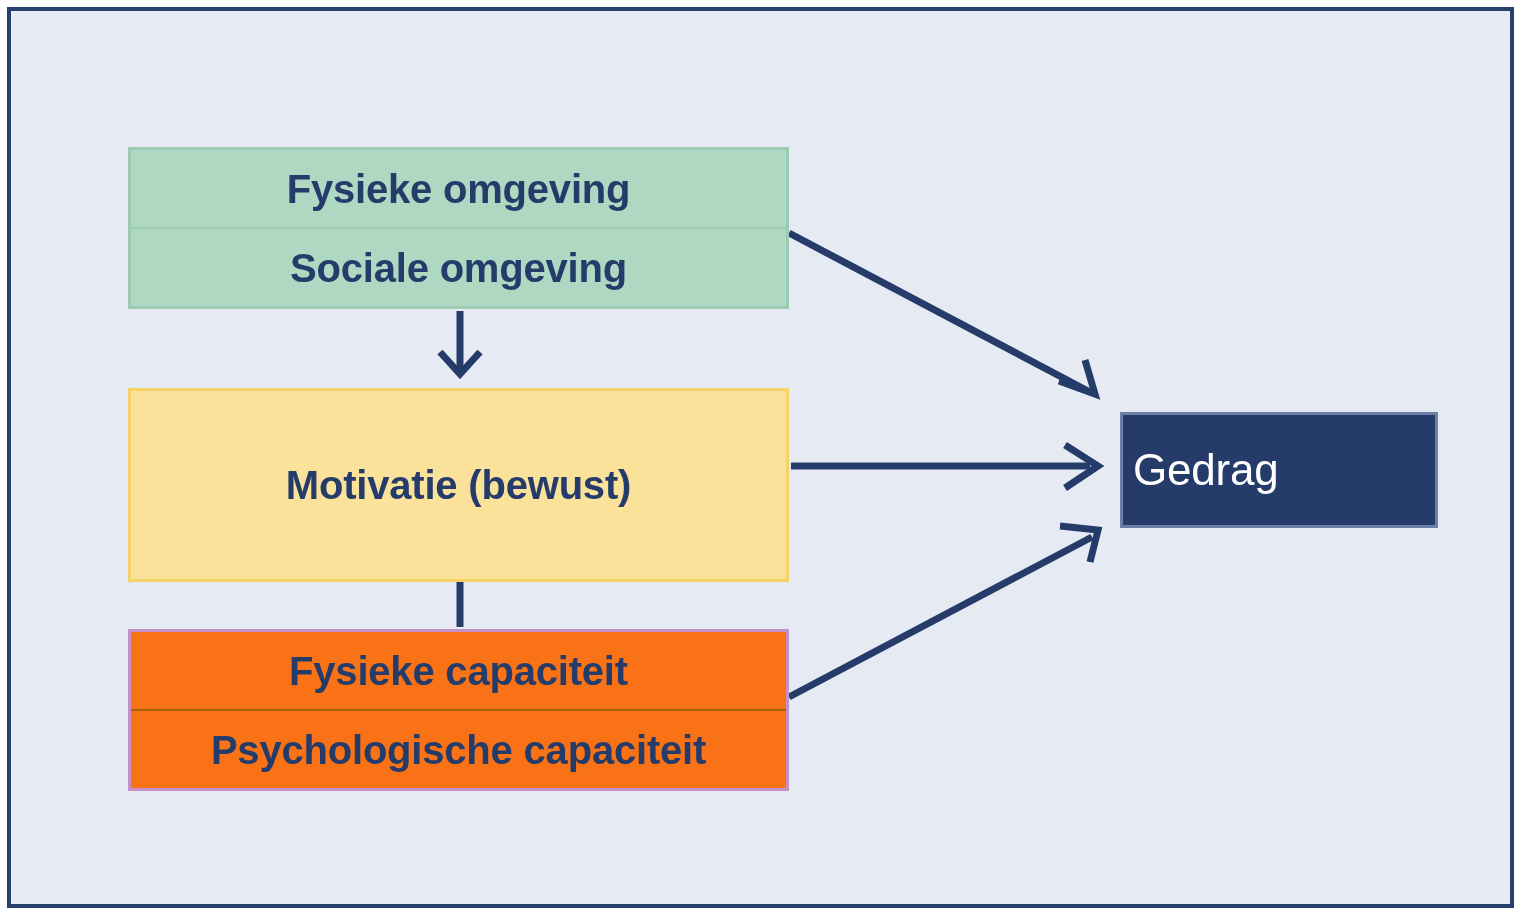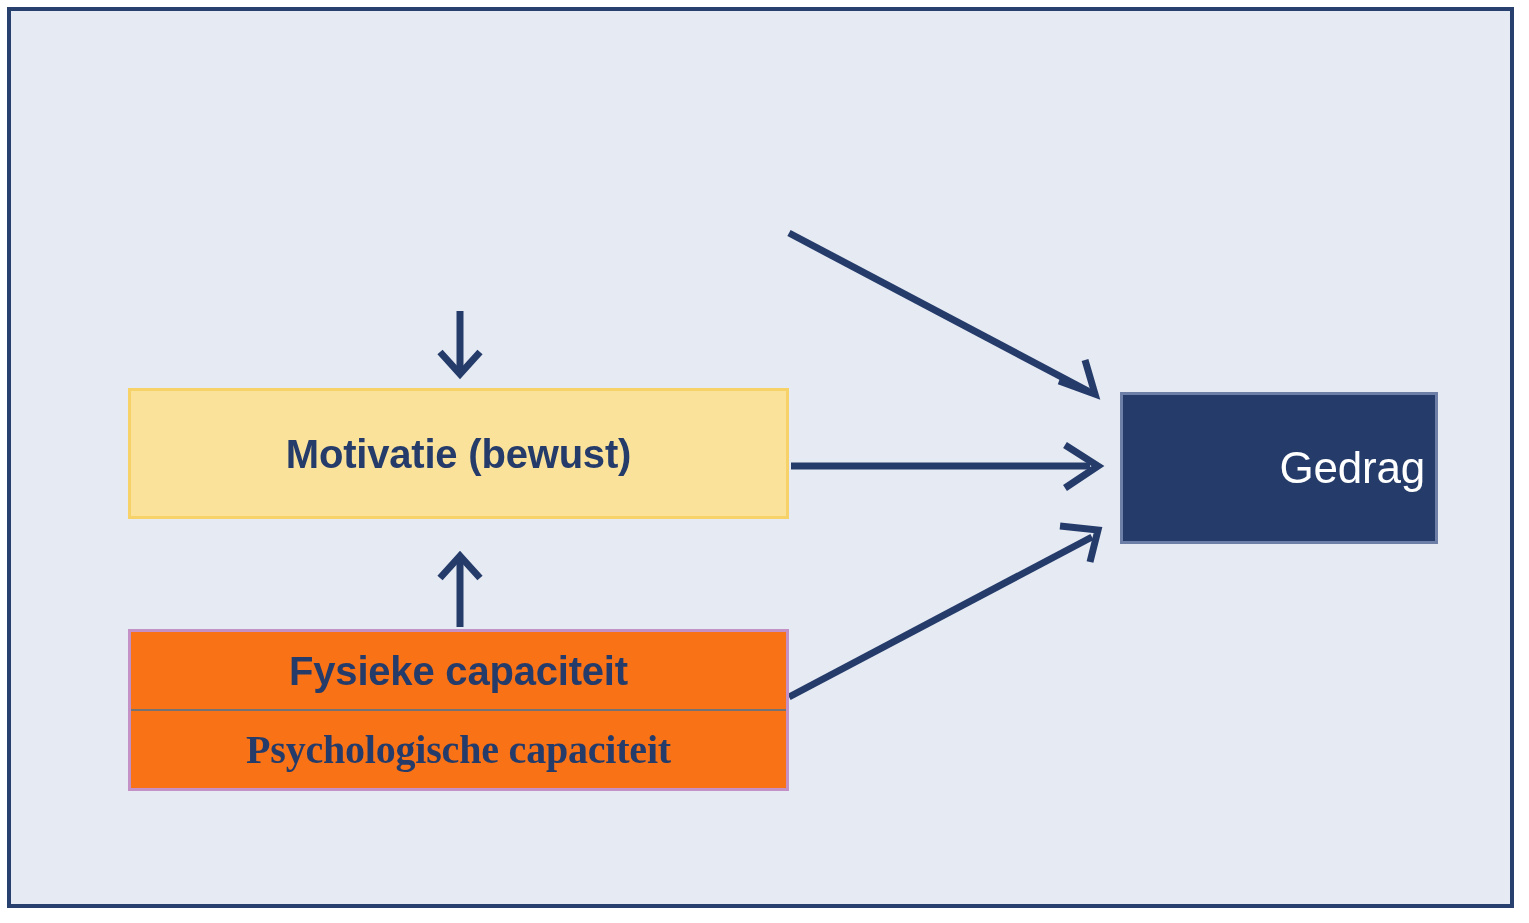--- a/index.html
+++ b/index.html
@@ -66,44 +66,44 @@
     height: 162px;
     background: #aed8c2;
     border: 3px solid #9ccbb2;
   }
   #node-environment .cell + .cell { border-top: 2px solid #9ccbb2; }
 
   #node-motivation {
     left: 128px;
     top: 388px;
     width: 661px;
-    height: 131px;
+    height: 194px;
     background: #fbe29a;
     border: 3px solid #f7d269;
   }
   #node-motivation .cell + .cell { border-top: 2px solid #f7d269; }
 
   #node-capacity {
     left: 128px;
     top: 629px;
     width: 661px;
     height: 162px;
     background: #f97316;
     border: 3px solid #c491c6;
   }
-  #node-capacity .cell + .cell { border-top: 2px solid #737373; font-family: Liberation Serif, serif; }
+  #node-capacity .cell + .cell { border-top: 2px solid #a16207; }
 
   #node-behaviour {
     left: 1120px;
-    top: 392px;
+    top: 412px;
     width: 318px;
-    height: 152px;
+    height: 116px;
     background: #253c6b;
     border: 3px solid #6d7fa6;
-    align-items: flex-end;
+    align-items: flex-start;
     justify-content: center;
   }
   #node-behaviour .cell {
     color: #ffffff;
     font-weight: normal;
     font-size: 44px;
   }
 
   #arrow-layer {
     position: absolute;
@@ -143,20 +143,24 @@
         <line x1="460" y1="311" x2="460" y2="372" stroke="#253c6b" stroke-width="7" stroke-linecap="butt"></line>
         <polyline points="440,352 460,374 480,352" fill="none" stroke="#253c6b" stroke-width="7" stroke-linecap="butt" stroke-linejoin="miter"></polyline>
       </g>
 
       <g>
         <line x1="460" y1="627" x2="460" y2="557" stroke="#253c6b" stroke-width="7" stroke-linecap="butt"></line>
         <polyline points="440,578 460,556 480,578" fill="none" stroke="#253c6b" stroke-width="7" stroke-linecap="butt" stroke-linejoin="miter"></polyline>
       </g>
     </svg>
 
+    <div class="node" id="node-environment">
+      <div class="cell">Fysieke omgeving</div>
+      <div class="cell">Sociale omgeving</div>
+    </div>
 
     <div class="node" id="node-motivation">
       <div class="cell">Motivatie (bewust)</div>
     </div>
 
     <div class="node" id="node-capacity">
       <div class="cell">Fysieke capaciteit</div>
       <div class="cell">Psychologische capaciteit</div>
     </div>
 

